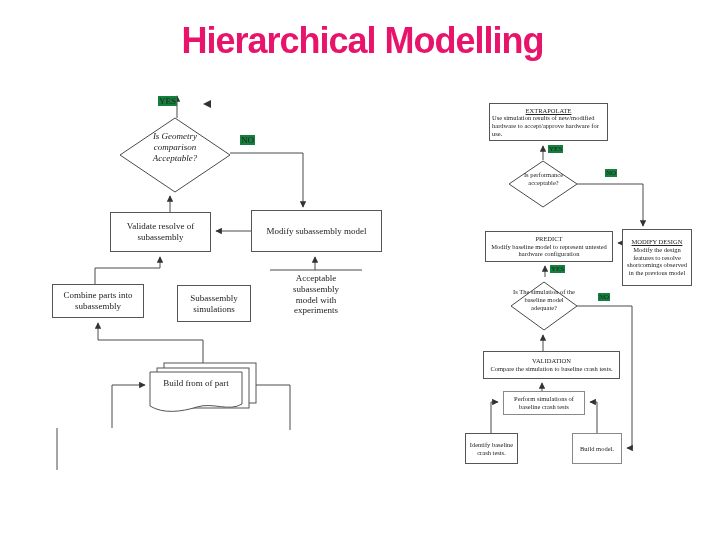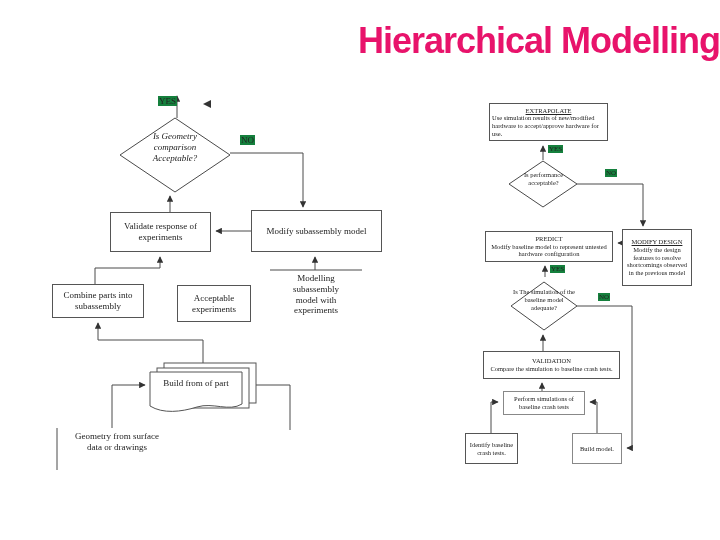--- a/index.html
+++ b/index.html
@@ -1,18 +1,18 @@
 <!DOCTYPE html>
 <html><head>
 <meta charset="utf-8">
 <style>
   html,body{margin:0;padding:0;background:#fff;}
   #slide{position:relative;width:720px;height:540px;background:#fff;overflow:hidden;
          font-family:"Liberation Serif","DejaVu Serif",serif;}
-  #title{position:absolute;left:5px;right:0;top:20px;text-align:right;
+  #title{position:absolute;left:5px;right:0;top:20px;text-align:center;
          font-family:"Liberation Sans","DejaVu Sans",sans-serif;
          font-weight:bold;font-size:36px;letter-spacing:-1px;}
   svg.wires{position:absolute;left:0;top:0;z-index:1;}
   .box{position:absolute;z-index:2;border:1px solid #555;background:#fff;color:#222;
        display:flex;flex-direction:column;align-items:center;justify-content:center;
        text-align:center;line-height:1.18;box-sizing:border-box;padding:1px 2px;}
   .lt{font-size:9px;}          
   .rt{font-size:6.5px;}        
   .rt7{font-size:7px;}
   .txt{position:absolute;z-index:2;color:#222;text-align:center;line-height:1.2;}
@@ -73,33 +73,32 @@
       <polygon points="543,161 577,184 543,207 509,184"></polygon>
       <polygon points="544,282 577,306 544,330 511,306"></polygon>
     </g>
   </svg>
 
   <div class="lbl lt" style="left:158px;top:96px;">YES</div>
   <div class="lbl lt" style="left:240px;top:135px;">NO</div>
 
   <div class="txt lt ital" style="left:143px;top:131px;width:64px;">Is Geometry comparison Acceptable?</div>
 
-  <div class="box lt" style="left:110px;top:212px;width:101px;height:40px;">Validate response of experiments</div>
+  <div class="box lt" style="left:110px;top:212px;width:101px;height:40px;">Validate resolve of subassembly</div>
 
   <div class="box lt" style="left:52px;top:284px;width:92px;height:34px;">Combine parts into subassembly</div>
 
   <div class="box lt" style="left:251px;top:210px;width:131px;height:42px;">Modify subassembly model</div>
 
-  <div class="box lt" style="left:177px;top:285px;width:74px;height:37px;">Acceptable experiments</div>
+  <div class="box lt" style="left:177px;top:285px;width:74px;height:37px;">Subassembly simulations</div>
 
-  <div class="txt lt" style="left:284px;top:273px;width:64px;">Modelling subassembly model with experiments</div>
+  <div class="txt lt" style="left:284px;top:273px;width:64px;">Acceptable subassembly model with experiments</div>
 
   <div class="txt lt" style="left:163px;top:378px;width:66px;">Build from of part</div>
 
-  <div class="txt lt" style="left:72px;top:431px;width:90px;">Geometry from surface data or drawings</div>
 
 
   <div class="box rt" style="left:489px;top:103px;width:119px;height:38px;">
     <span class="u ttl">EXTRAPOLATE</span>
     <span class="body-left">Use simulation results of new/modified hardware to accept/approve hardware for use.</span>
   </div>
 
   <div class="lbl rt7" style="left:548px;top:145px;">YES</div>
   <div class="txt rt" style="left:515px;top:171px;width:57px;">Is performance acceptable?</div>
   <div class="lbl rt7" style="left:605px;top:169px;">NO</div>

